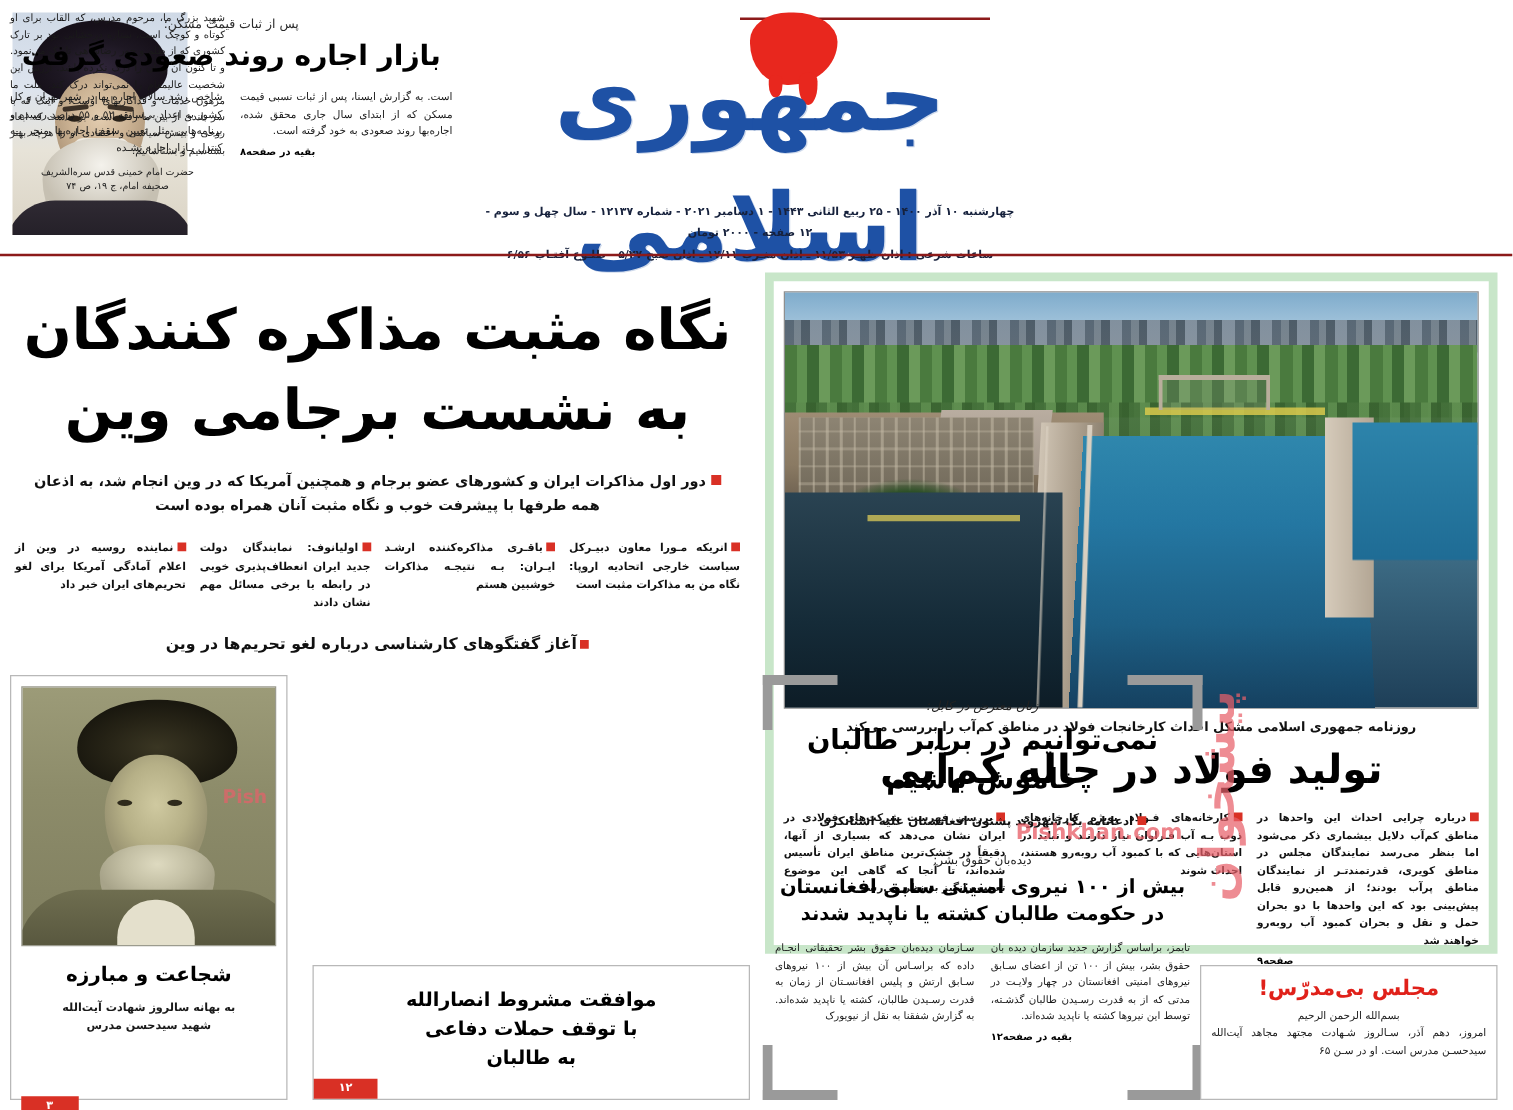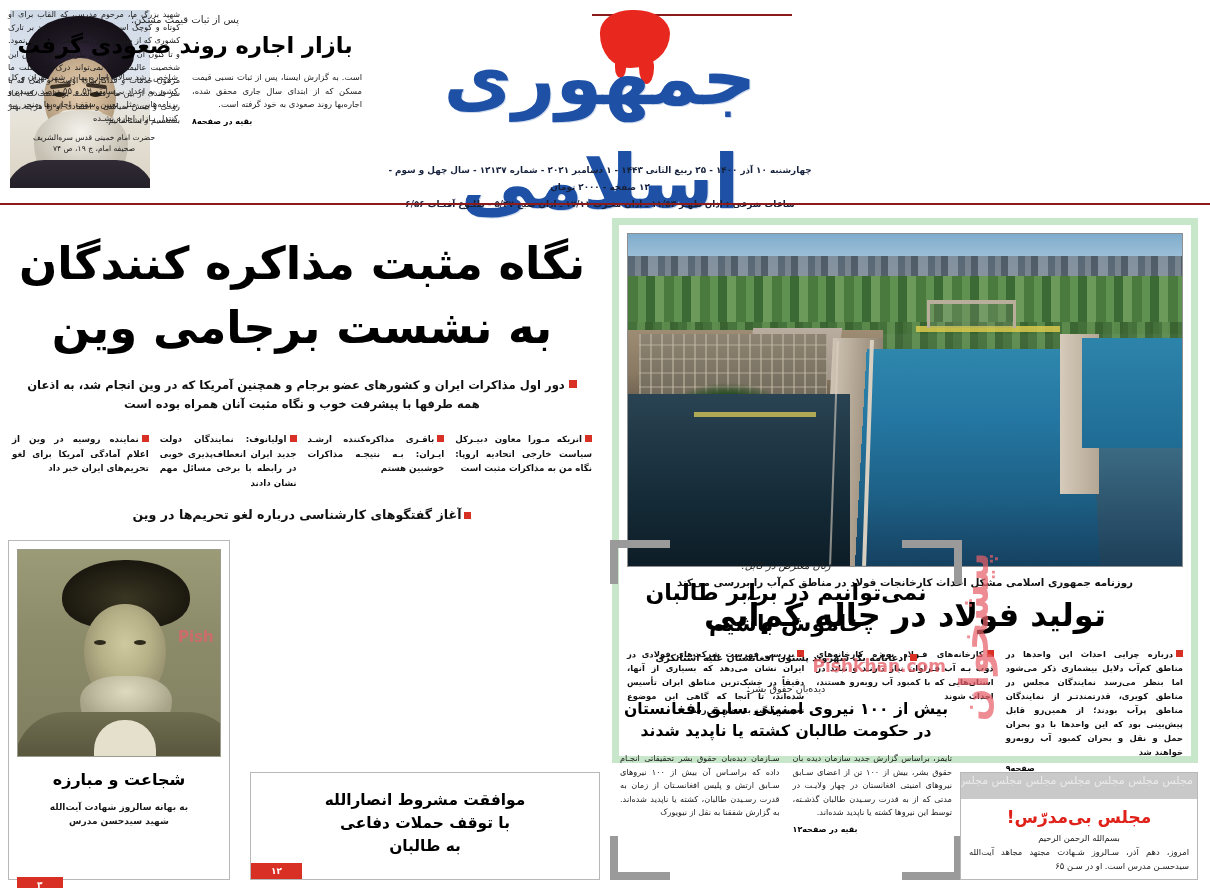--- a/index.html
+++ b/index.html
@@ -598,23 +598,20 @@
   <div class="ansar">
     <div class="ansar-head">
       <div>موافقت مشروط انصارالله</div>
       <div>با توقف حملات دفاعی</div>
       <div>به طالبان</div>
     </div>
     <div class="pg-badge pg-badge-ansar">۱۲</div>
   </div>
 
   <div class="editorial">
-    <div class="ed-band">
-      <div class="ed-band-text">مجلس مجلس مجلس مجلس مجلس مجلس مجلس</div>
-    </div>
     <div class="ed-title">مجلس بی‌مدرّس!</div>
     <div class="ed-bism">بسم‌الله الرحمن الرحیم</div>
     <div class="ed-body">امروز، دهم آذر، سـالروز شـهادت مجتهد مجاهد آیت‌الله سیدحسـن مدرس است. او در سـن ۶۵</div>
   </div>
 
   <div class="wm">
     <div class="wm-fa">پیشخوان</div>
     <div class="wm-en">Pishkhan.com</div>
   </div>
   <div class="wm2">Pish</div>

